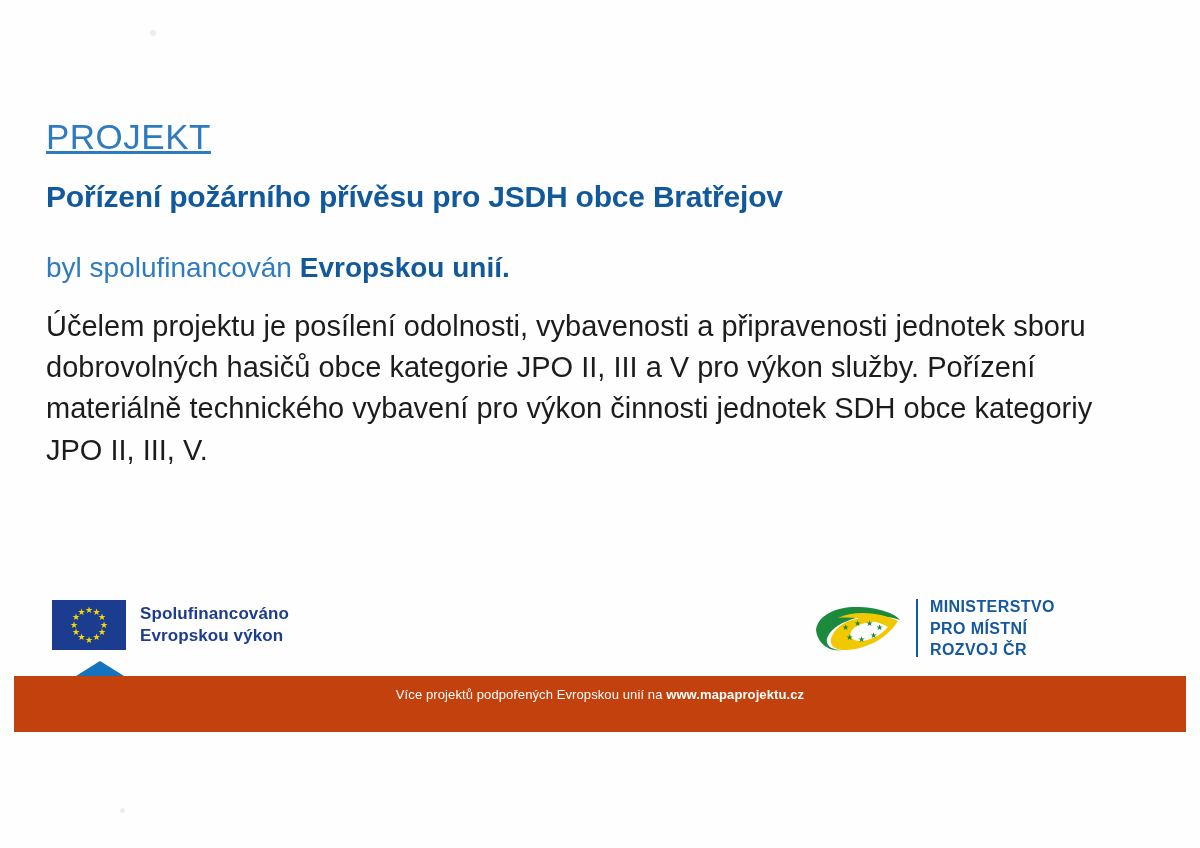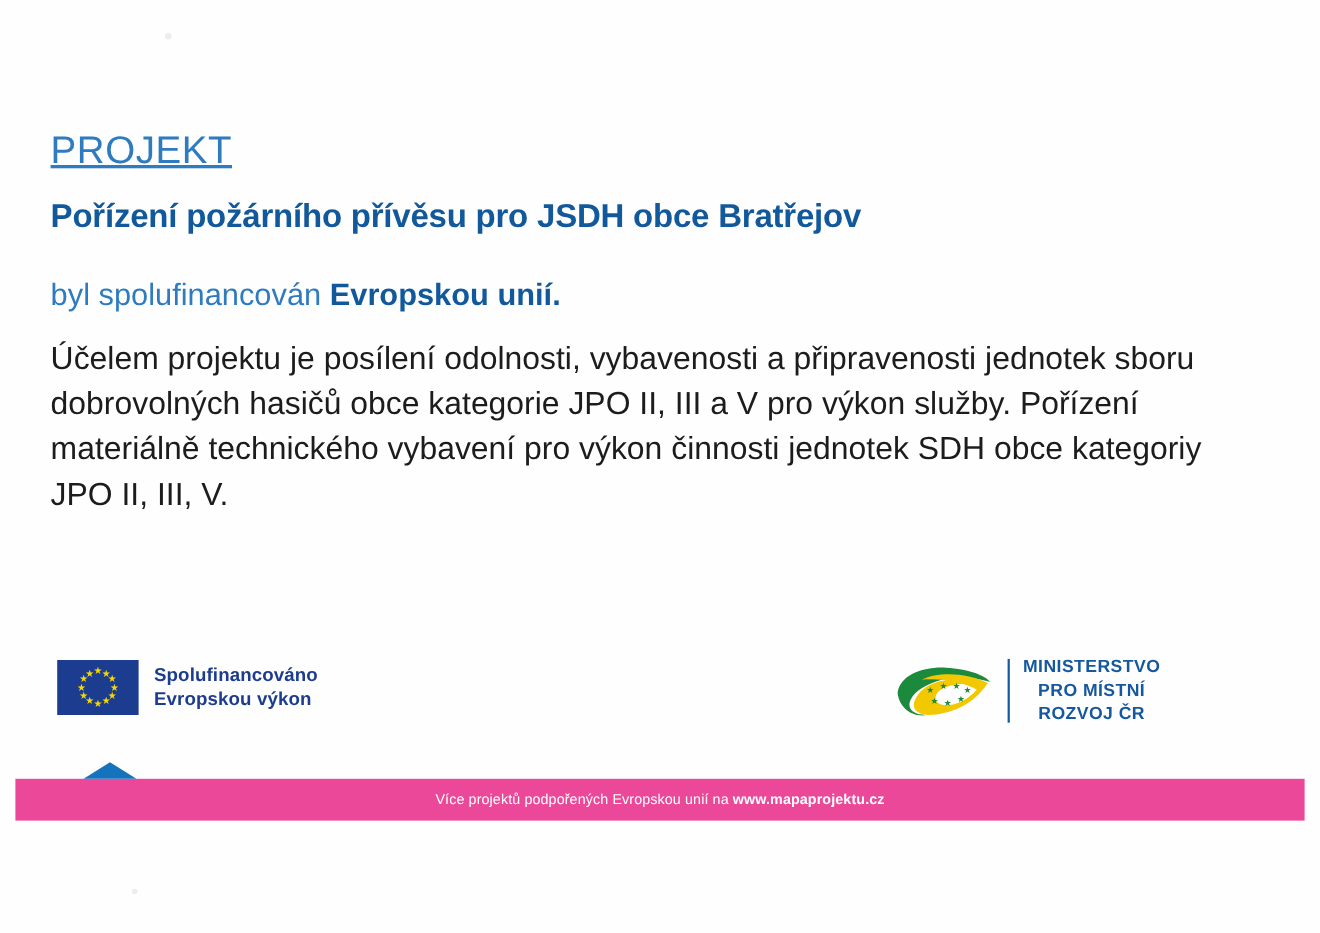--- a/index.html
+++ b/index.html
@@ -132,31 +132,30 @@
     width: 2px;
     height: 58px;
     background: #15589d;
   }
   .mmr-text {
     font-size: 16px;
     font-weight: bold;
     color: #15589d;
     line-height: 1.35;
     letter-spacing: 0.4px;
-    text-align: center;
   }
 
   
   .band {
     position: absolute;
     left: 14px;
     right: 14px;
-    top: 708px;
-    height: 38px;
-    background: #ec4899;
+    top: 676px;
+    height: 56px;
+    background: #c2410c;
   }
   .band-notch {
     position: absolute;
     left: 62px;
     top: -15px;
     width: 0;
     height: 0;
     border-left: 24px solid transparent;
     border-right: 24px solid transparent;
     border-bottom: 15px solid #1572bd;

